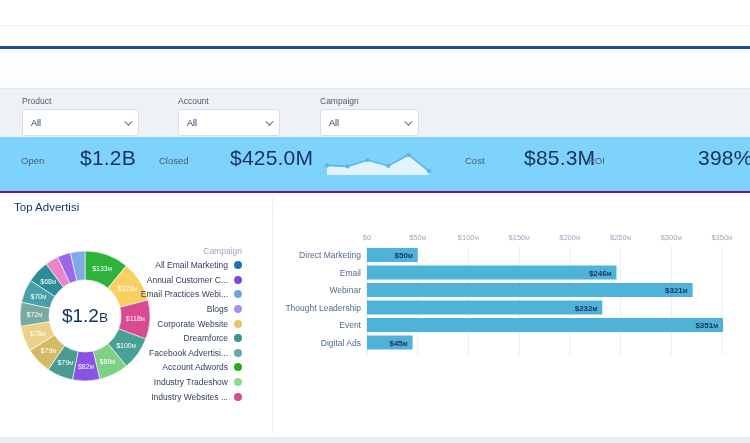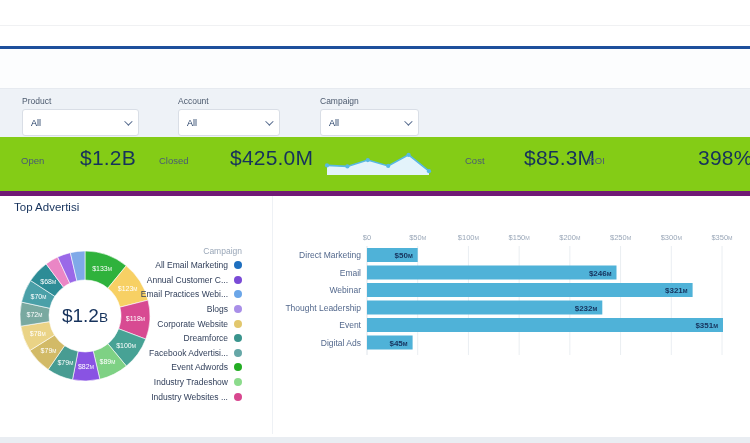--- a/index.html
+++ b/index.html
@@ -15,21 +15,21 @@
   
   .filterbar{position:absolute;left:0;top:88px;width:750px;height:49px;background:#eef2f7;border-top:1px solid #e6eaf0;}
   .filter{position:absolute;top:7px;}
   .filter-label{font-size:8.5px;color:#4c5a6e;margin-bottom:3px;}
   .selectbox{height:15px;background:#fff;border:1px solid #d9dee6;border-radius:3px;
              display:flex;align-items:center;justify-content:space-between;padding:5px 8px;cursor:pointer;}
   .selectbox .val{font-size:9px;color:#16325c;}
   .chev{width:5px;height:5px;border-right:1.4px solid #54698d;border-bottom:1.4px solid #54698d;
         transform:rotate(45deg) translateY(-2px);}
   
-  .kpibar{position:absolute;left:0;top:137px;width:750px;height:54px;background:#84cc16;border-bottom:5px solid #701a75;}
+  .kpibar{position:absolute;left:0;top:137px;width:750px;height:54px;background:#7dd3fc;border-bottom:2px solid #701a75;}
   .kpi-label{position:absolute;font-size:9.5px;color:#4a5a75;top:18px;}
   .kpi-value{position:absolute;font-size:21px;font-weight:400;color:#16325c;top:9px;letter-spacing:.2px;}
   .spark{position:absolute;left:322px;top:9px;}
   
   .divider-v{position:absolute;left:272px;top:196px;width:1px;height:238px;background:#eef1f5;}
   .panel-title{position:absolute;font-size:11.5px;font-weight:400;color:#16325c;margin:0;}
   .donut-wrap{position:absolute;left:18px;top:249px;}
   .legend{position:absolute;left:118px;top:244px;width:124px;}
   .legend-title{font-size:8.5px;color:#9aa7b8;text-align:right;height:14px;line-height:14px;}
   .legend-row{display:flex;justify-content:flex-end;align-items:center;height:14.6px;cursor:pointer;}
@@ -159,21 +159,21 @@
         </div>
         <div class="legend-row">
           <span class="legend-label">Dreamforce</span>
           <span class="legend-dot" style="background: rgb(58, 148, 141);"></span>
         </div>
         <div class="legend-row">
           <span class="legend-label">Facebook Advertisi...</span>
           <span class="legend-dot" style="background: rgb(102, 167, 167);"></span>
         </div>
         <div class="legend-row">
-          <span class="legend-label">Event Adwords</span>
+          <span class="legend-label">Account Adwords</span>
           <span class="legend-dot" style="background: rgb(36, 173, 36);"></span>
         </div>
         <div class="legend-row">
           <span class="legend-label">Industry Tradeshow</span>
           <span class="legend-dot" style="background: rgb(140, 219, 140);"></span>
         </div>
         <div class="legend-row">
           <span class="legend-label">Industry Websites ...</span>
           <span class="legend-dot" style="background: rgb(216, 71, 143);"></span>
         </div>

